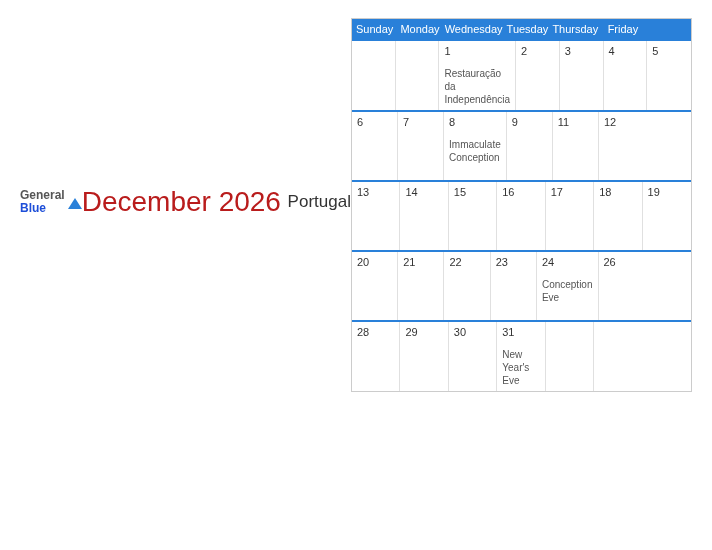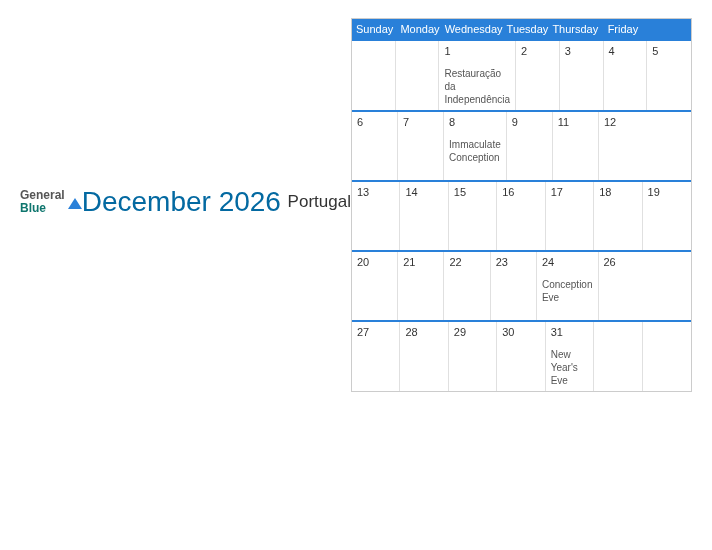--- a/index.html
+++ b/index.html
@@ -30,25 +30,25 @@
       font-weight: bold;
       color: #333;
       line-height: 1.1;
     }
     .logo-text {
       display: flex;
       flex-direction: column;
       font-size: 11px;
     }
     .logo-general { color: #555; font-weight: bold; font-size: 12px; }
-    .logo-blue { color: #0f766e; font-weight: bold; font-size: 12px; }
+    .logo-blue { color: #1d4ed8; font-weight: bold; font-size: 12px; }
     .month-title {
       font-size: 28px;
       font-weight: normal;
-      color: #0369a1;
+      color: #b91c1c;
       text-align: center;
       flex: 1;
     }
     .country {
       font-size: 17px;
       color: #333;
       min-width: 70px;
       text-align: right;
     }
     .calendar {
@@ -219,23 +219,20 @@
           <span class="cell-date">24</span>
           <span class="cell-event">Conception Eve</span>
         </div>
         <div class="cal-cell">
           <span class="cell-date">26</span>
         </div>
       </div>
 
       <div class="cal-row">
         <div class="cal-cell">
-          <span class="cell-date">27</span>
-        </div>
-        <div class="cal-cell">
           <span class="cell-date">28</span>
         </div>
         <div class="cal-cell">
           <span class="cell-date">29</span>
         </div>
         <div class="cal-cell">
           <span class="cell-date">30</span>
         </div>
         <div class="cal-cell">
           <span class="cell-date">31</span>

